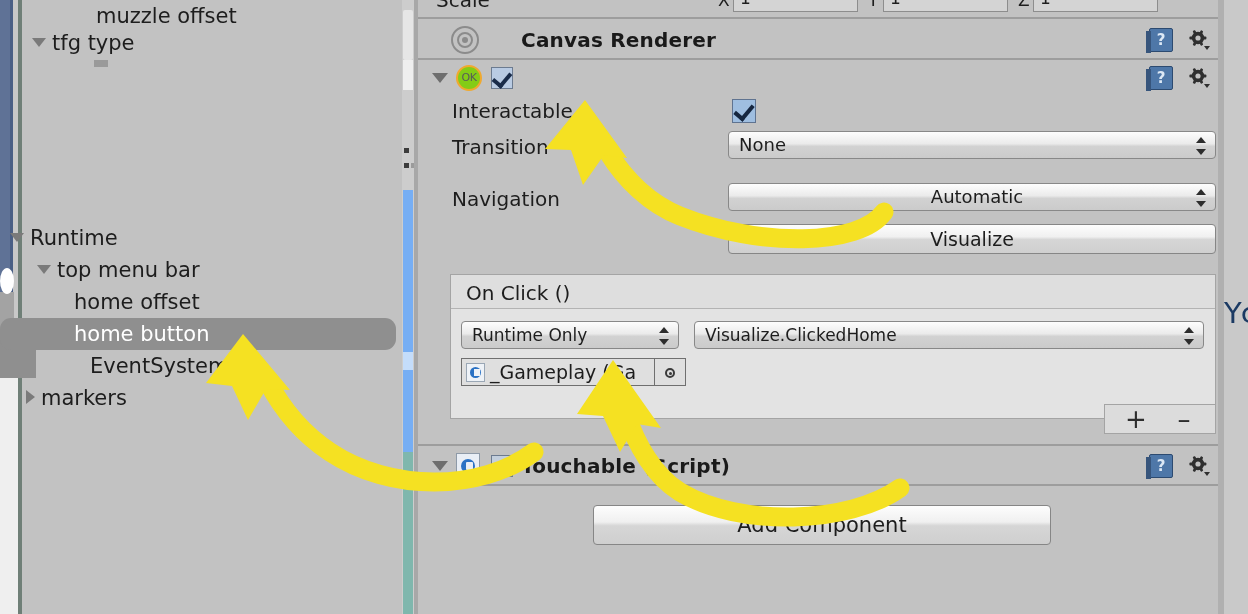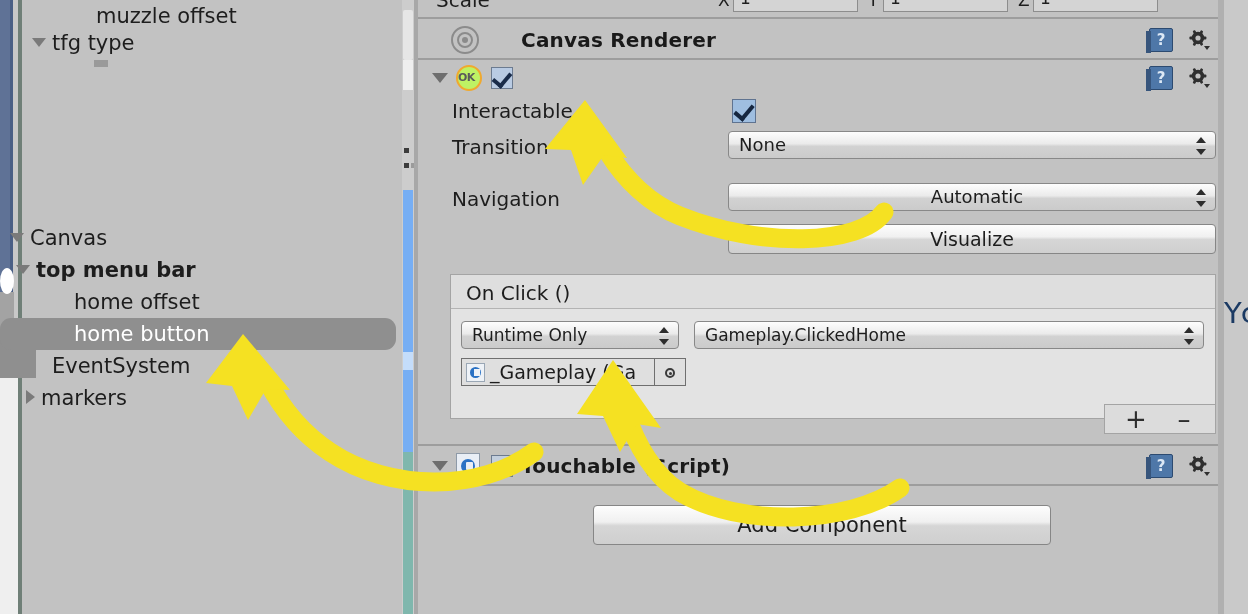--- a/index.html
+++ b/index.html
@@ -71,22 +71,22 @@
   
   .cr-icon{position:absolute;width:28px;height:28px;border-radius:50%;
            border:2px solid #8b8b8b;box-sizing:border-box;}
   .cr-icon:before{content:"";position:absolute;left:4px;top:4px;width:16px;height:16px;
            border:2px solid #8b8b8b;border-radius:50%;box-sizing:border-box;}
   .cr-icon:after{content:"";position:absolute;left:9px;top:9px;width:6px;height:6px;
            background:#8b8b8b;border-radius:50%;}
 
   
   .ok-badge{position:absolute;width:26px;height:26px;border-radius:50%;
-            background:#bef264;border:2px solid #f0a92e;box-sizing:border-box;
-            font-size:11px;font-weight:bold;color:#5a5a5a;text-align:left;
+            background:#84cc16;border:2px solid #f0a92e;box-sizing:border-box;
+            font-size:11px;font-weight:normal;color:#5a5a5a;text-align:center;
             line-height:22px;letter-spacing:-0.5px;}
   
   .script-icon{position:absolute;width:24px;height:26px;background:#e9eef5;
             border:1px solid #8e9aa8;box-sizing:border-box;}
   .script-icon:before{content:"";position:absolute;left:4px;top:5px;width:14px;height:14px;
             border-radius:50%;background:#2b72c4;}
   .script-icon:after{content:"";position:absolute;left:9px;top:8px;width:7px;height:8px;
             background:#e9eef5;border-radius:1px;}
 
   
@@ -170,25 +170,25 @@
 <div class="abs" id="left-edge-bottom"></div>
 <div class="abs" style="left:0;top:268px;width:14px;height:26px;background:#ffffff;border-radius:50%;"></div>
 
 <div class="abs" id="hierarchy"></div>
 <div class="abs" id="hier-divider-l"></div>
 <div class="abs" id="hier-hidden-sel"></div>
 
 <div id="hier-rows">
     <div class="hier-row" style="top: 0px;"><span style="padding-left: 76px;"><span class="tri-spacer"></span><span>muzzle offset</span></span></div>
     <div class="hier-row" style="top: 27px;"><span style="padding-left: 32px;"><span class="hier-tri tri-down"></span><span>tfg type</span></span></div>
-    <div class="hier-row" style="top: 222px;"><span style="padding-left: 10px;"><span class="hier-tri tri-down"></span><span>Canvas</span></span></div>
-    <div class="hier-row" style="top: 254px;"><span style="padding-left: 16px; font-weight: bold;"><span class="hier-tri tri-down"></span><span>top menu bar</span></span></div>
+    <div class="hier-row" style="top: 222px;"><span style="padding-left: 10px;"><span class="hier-tri tri-down"></span><span>Runtime</span></span></div>
+    <div class="hier-row" style="top: 254px;"><span style="padding-left: 37px;"><span class="hier-tri tri-down"></span><span>top menu bar</span></span></div>
     <div class="hier-row" style="top: 286px;"><span style="padding-left: 54px;"><span class="tri-spacer"></span><span>home offset</span></span></div>
     <div class="hier-row selected" style="top: 318px;"><span style="padding-left: 54px;"><span class="tri-spacer"></span><span>home button</span></span></div>
-    <div class="hier-row" style="top: 350px;"><span style="padding-left: 32px;"><span class="tri-spacer"></span><span>EventSystem</span></span></div>
+    <div class="hier-row" style="top: 350px; padding-left: 38px;"><span style="padding-left: 32px;"><span class="tri-spacer"></span><span>EventSystem</span></span></div>
     <div class="hier-row" style="top: 382px;"><span style="padding-left: 26px;"><span class="hier-tri tri-right"></span><span>markers</span></span></div>
   </div>
 <div class="abs" id="hier-frag-tfg"></div>
 
 <div class="abs" id="hier-scroll-track"></div>
 <div class="abs" id="hier-scroll-head"></div>
 <div class="abs" id="hier-scroll-mid"></div>
 <div class="scroll-dot" style="left:404px;top:148px;"></div>
 <div class="scroll-dot" style="left:404px;top:163px;"></div>
 <div class="scroll-dot" style="left:411px;top:163px;background:#9b9b9b;"></div>
@@ -277,21 +277,21 @@
 <div id="onclick-box" style="left:450px;top:274px;width:766px;height:145px;"></div>
 <div id="onclick-head" style="left:451px;top:275px;width:764px;height:34px;"></div>
 <div id="onclick-title" style="left:466px;top:281px;">On Click ()</div>
 
 <div class="popup" style="left:461px;top:321px;width:218px;font-size:17px;">
   <span>Runtime Only</span>
   <span class="updown"></span>
 </div>
 
 <div class="popup" style="left:694px;top:321px;width:510px;font-size:17px;">
-  <span>Gameplay.ClickedHome</span>
+  <span>Visualize.ClickedHome</span>
   <span class="updown"></span>
 </div>
 
 <div id="objfield" style="left:461px;top:358px;width:194px;">
   <span class="obj-icon"></span>
   <span class="obj-label">_Gameplay (Ga</span>
 </div>
 <div id="obj-picker" style="left:654px;top:358px;">
   <span class="dot"></span>
 </div>

